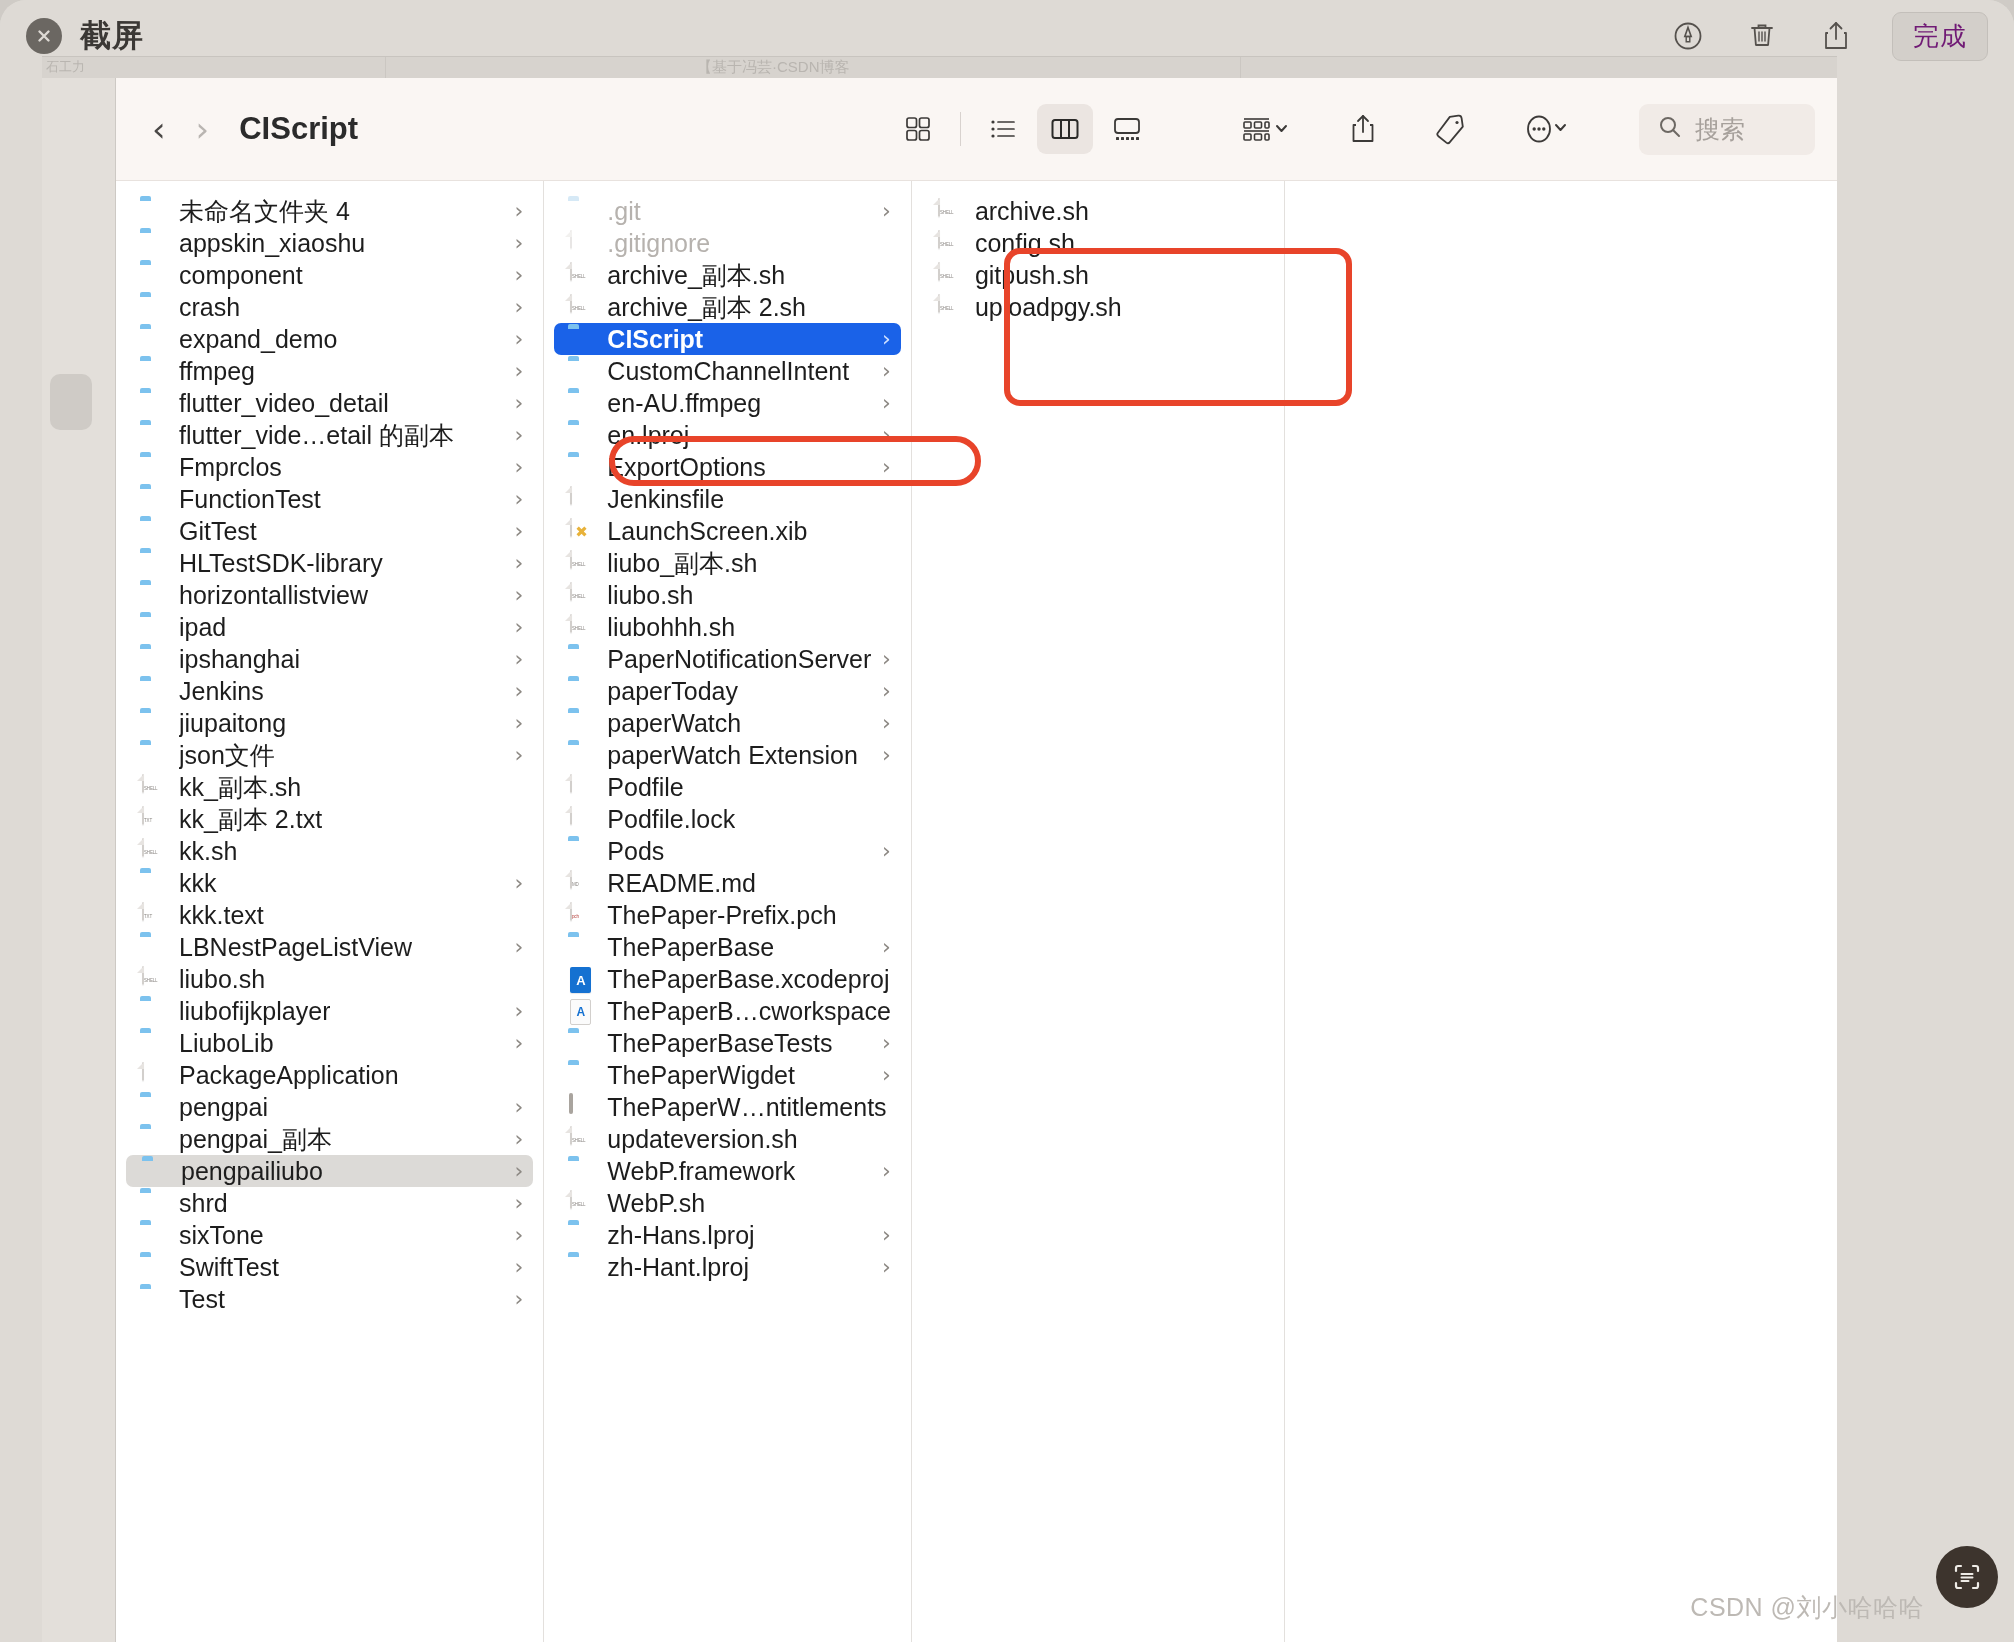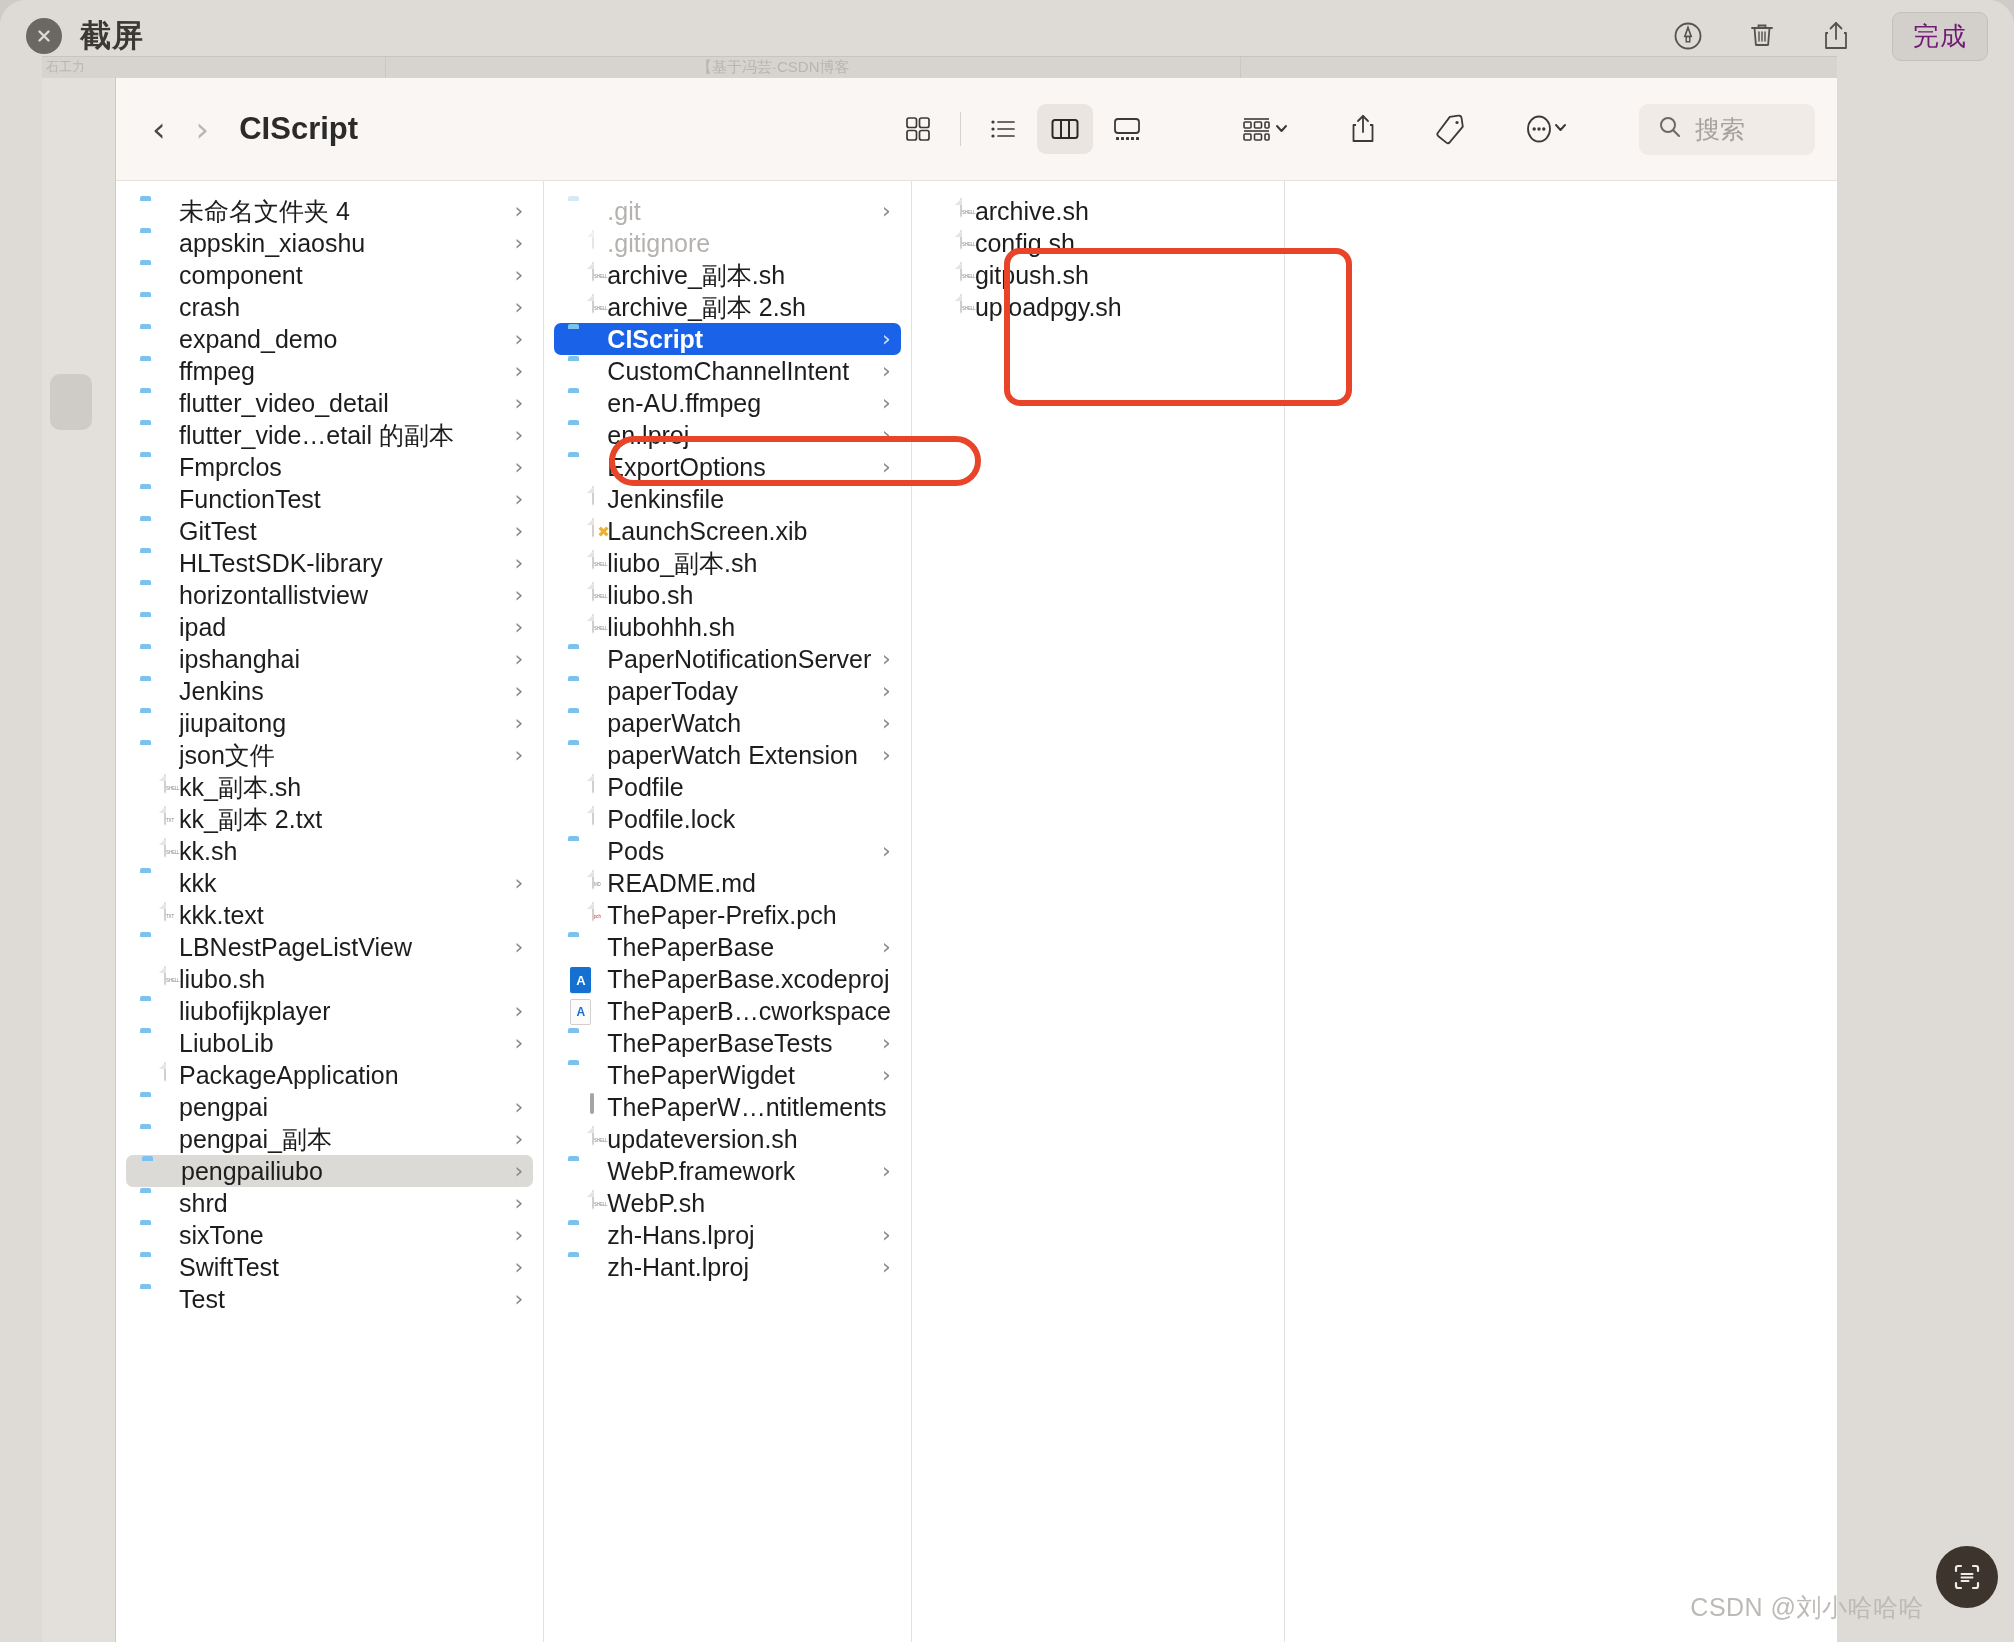--- a/index.html
+++ b/index.html
@@ -11,21 +11,20 @@
   }
 
   
   #screenshot-window {
     position: absolute;
     left: 0; top: 0;
     width: 2014px; height: 1642px;
     background: #dedad5;
     border-radius: 26px 26px 0 0;
     overflow: hidden;
-    text-align: right;
   }
 
   
   #screenshot-titlebar {
     position: absolute; left: 0; top: 0;
     width: 2014px; height: 72px;
     background: #dedad5;
     display: flex; align-items: center;
   }
   #close-btn {

